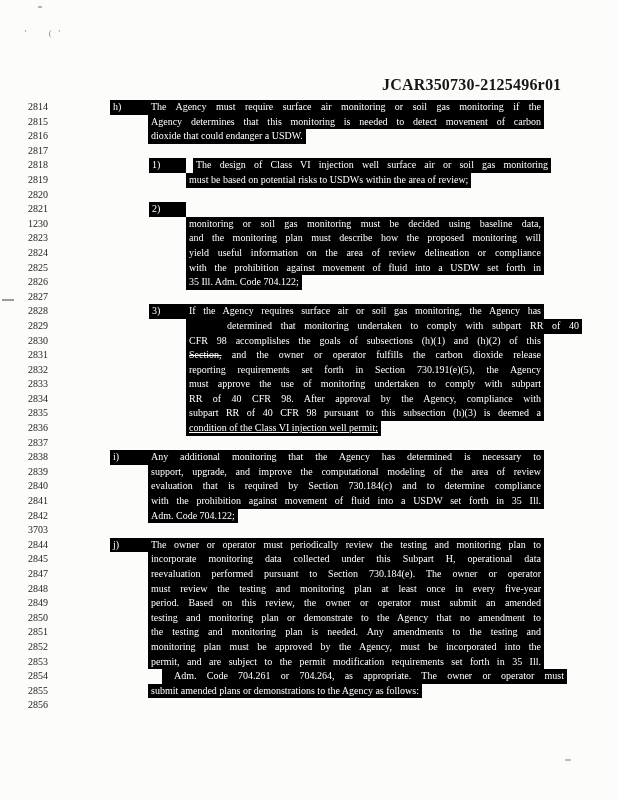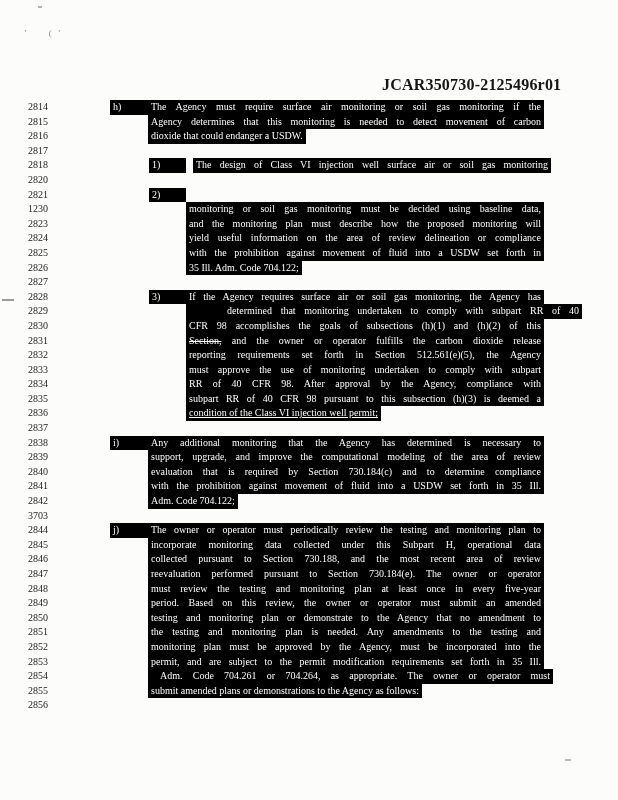--- a/index.html
+++ b/index.html
@@ -79,20 +79,24 @@
       </div>
       <div class="doc-line">
         <span class="line-num">2817</span>
       </div>
       <div class="doc-line">
         <span class="line-num">2818</span>
         <span class="line-label" style="left: 149px; width: 37px;">1)</span>
         <span class="line-text justify" style="left: 174px; width: 352px; margin-left: 19px;"><span>The design of Class VI injection well surface air or soil gas monitoring</span></span>
       </div>
       <div class="doc-line">
+        <span class="line-num">2819</span>
+        <span class="line-text" style="left: 186px;"><span>must be based on potential risks to USDWs within the area of review;</span></span>
+      </div>
+      <div class="doc-line">
         <span class="line-num">2820</span>
       </div>
       <div class="doc-line">
         <span class="line-num">2821</span>
         <span class="line-label" style="left: 149px; width: 37px;">2)</span>
         <span class="line-text justify" style="left: 186px; width: 352px; margin-top: 41px;"><span>The monitoring frequency and spatial distribution of surface air</span></span>
       </div>
       <div class="doc-line">
         <span class="line-num">1230</span>
         <span class="line-text justify" style="left: 186px; width: 352px;"><span>monitoring or soil gas monitoring must be decided using baseline data,</span></span>
@@ -128,21 +132,21 @@
       <div class="doc-line">
         <span class="line-num">2830</span>
         <span class="line-text justify" style="left: 186px; width: 352px;"><span>CFR 98 accomplishes the goals of subsections (h)(1) and (h)(2) of this</span></span>
       </div>
       <div class="doc-line">
         <span class="line-num">2831</span>
         <span class="line-text justify" style="left: 186px; width: 352px;"><span class="strike">Section,</span><span> and the owner or operator fulfills the carbon dioxide release</span></span>
       </div>
       <div class="doc-line">
         <span class="line-num">2832</span>
-        <span class="line-text justify" style="left: 186px; width: 352px;"><span>reporting requirements set forth in Section 512.561(e)(5), the Agency</span></span>
+        <span class="line-text justify" style="left: 186px; width: 352px;"><span>reporting requirements set forth in Section 730.191(e)(5), the Agency</span></span>
       </div>
       <div class="doc-line">
         <span class="line-num">2833</span>
         <span class="line-text justify" style="left: 186px; width: 352px;"><span>must approve the use of monitoring undertaken to comply with subpart</span></span>
       </div>
       <div class="doc-line">
         <span class="line-num">2834</span>
         <span class="line-text justify" style="left: 186px; width: 352px;"><span>RR of 40 CFR 98. After approval by the Agency, compliance with</span></span>
       </div>
       <div class="doc-line">
@@ -183,24 +187,20 @@
       <div class="doc-line">
         <span class="line-num">2844</span>
         <span class="line-label" style="left: 110px; width: 38px;">j)</span>
         <span class="line-text justify" style="left: 148px; width: 390px;"><span>The owner or operator must periodically review the testing and monitoring plan to</span></span>
       </div>
       <div class="doc-line">
         <span class="line-num">2845</span>
         <span class="line-text justify" style="left: 148px; width: 390px;"><span>incorporate monitoring data collected under this Subpart H, operational data</span></span>
       </div>
       <div class="doc-line">
-        <span class="line-num">2846</span>
-        <span class="line-text justify" style="left: 148px; width: 390px;"><span>collected pursuant to Section 730.188, and the most recent area of review</span></span>
-      </div>
-      <div class="doc-line">
         <span class="line-num">2847</span>
         <span class="line-text justify" style="left: 148px; width: 390px;"><span>reevaluation performed pursuant to Section 730.184(e). The owner or operator</span></span>
       </div>
       <div class="doc-line">
         <span class="line-num">2848</span>
         <span class="line-text justify" style="left: 148px; width: 390px;"><span>must review the testing and monitoring plan at least once in every five-year</span></span>
       </div>
       <div class="doc-line">
         <span class="line-num">2849</span>
         <span class="line-text justify" style="left: 148px; width: 390px;"><span>period. Based on this review, the owner or operator must submit an amended</span></span>
@@ -216,21 +216,21 @@
       <div class="doc-line">
         <span class="line-num">2852</span>
         <span class="line-text justify" style="left: 148px; width: 390px;"><span>monitoring plan must be approved by the Agency, must be incorporated into the</span></span>
       </div>
       <div class="doc-line">
         <span class="line-num">2853</span>
         <span class="line-text justify" style="left: 148px; width: 390px;"><span>permit, and are subject to the permit modification requirements set forth in 35 Ill.</span></span>
       </div>
       <div class="doc-line">
         <span class="line-num">2854</span>
-        <span class="line-text justify" style="left: 148px; width: 390px; padding-left: 12px;"><span>Adm. Code 704.261 or 704.264, as appropriate. The owner or operator must</span></span>
+        <span class="line-text justify" style="left: 162px; width: 390px; padding-left: 12px;"><span>Adm. Code 704.261 or 704.264, as appropriate. The owner or operator must</span></span>
       </div>
       <div class="doc-line">
         <span class="line-num">2855</span>
         <span class="line-text" style="left: 148px;"><span>submit amended plans or demonstrations to the Agency as follows:</span></span>
       </div>
       <div class="doc-line">
         <span class="line-num">2856</span>
       </div>
     </div>
   <div class="artifact dash-left"></div>

